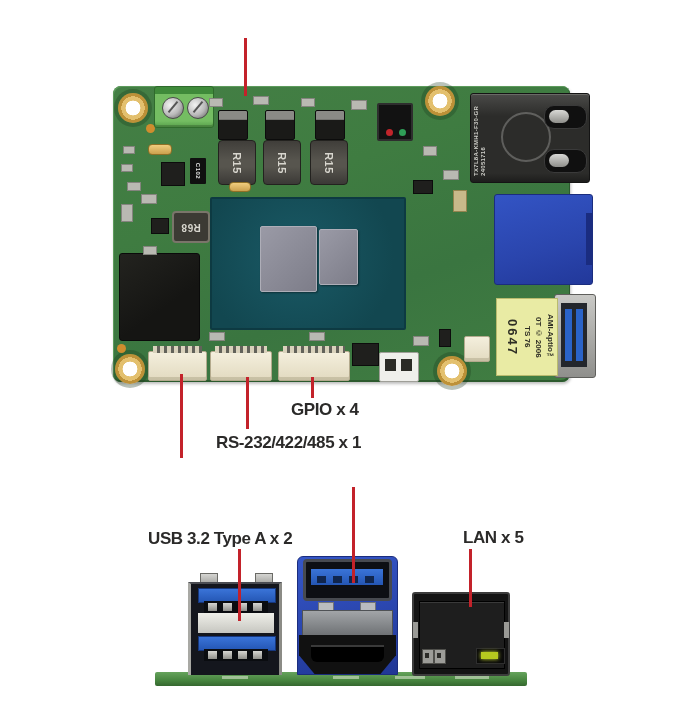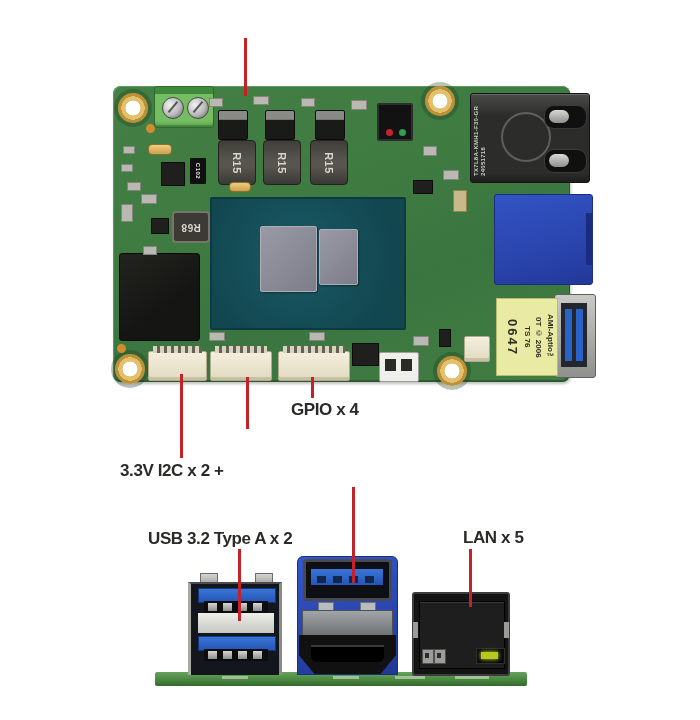--- a/index.html
+++ b/index.html
@@ -116,22 +116,22 @@
   .lanport .actled{position:absolute;left:62px;top:54px;width:27px;height:14px;background:#0a0a0a;border:1px solid #2e2e2e;}
   .lanport .actled i{position:absolute;left:4px;top:3px;width:17px;height:7px;background:#b6c91f;display:block;
         box-shadow:0 0 4px #d4e637;}
 </style>
 </head>
 <body>
 
 <div class="stage">
 
   <div class="lbl" style="left:291px;top:399px">GPIO x 4</div>
+  <div class="lbl" style="left:216px;top:432px">RS-232/422/485 x 1</div>
   <div class="lbl" style="left:120px;top:460px">
-    <div>3.3V I2C x 2 +</div>
   </div>
   <div class="lbl" style="left:148px;top:528px">USB 3.2 Type A x 2</div>
   <div class="lbl" style="left:463px;top:527px">LAN x 5</div>
 
   <div class="rline" style="left:244px;top:38px;height:58px"></div>
   <div class="rline" style="left:180px;top:374px;height:84px"></div>
   <div class="rline" style="left:246px;top:377px;height:52px"></div>
   <div class="rline" style="left:311px;top:377px;height:21px"></div>
   <div class="rline" style="left:352px;top:487px;height:96px"></div>
   <div class="rline" style="left:238px;top:549px;height:72px"></div>

